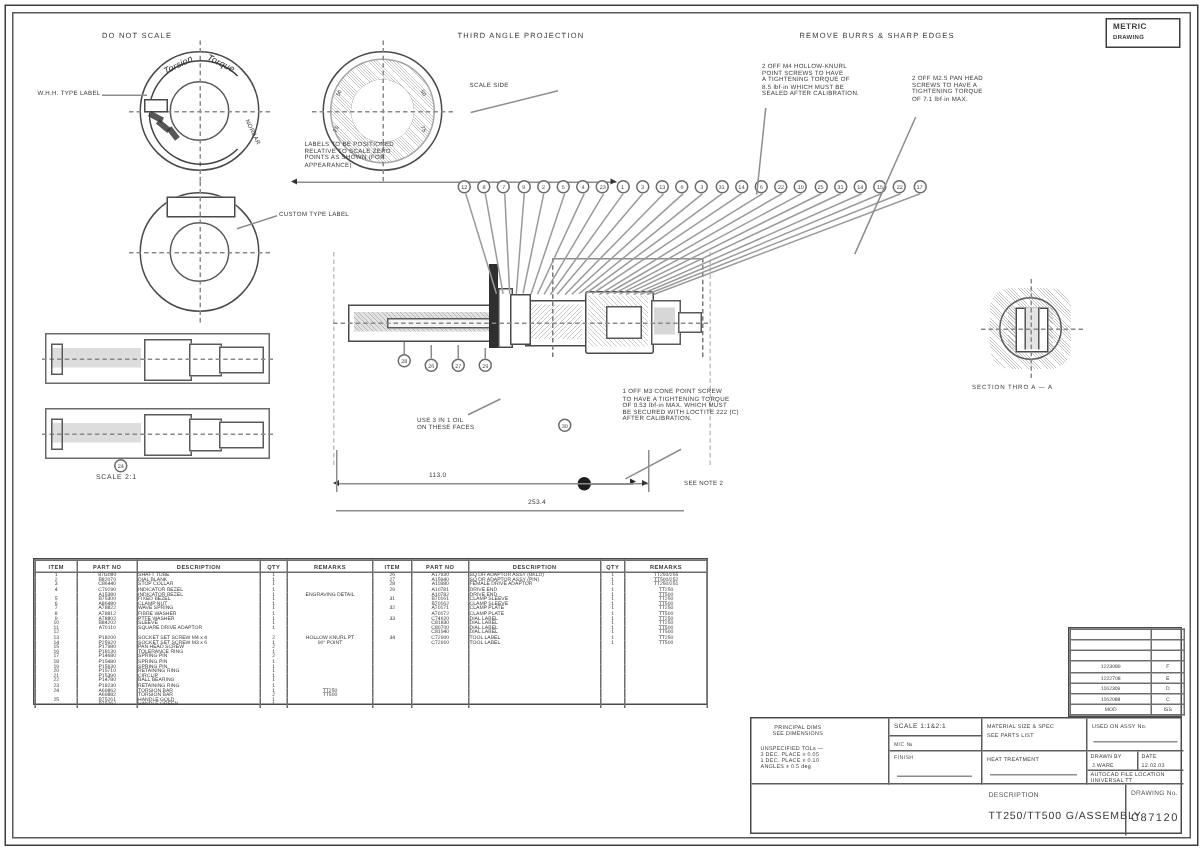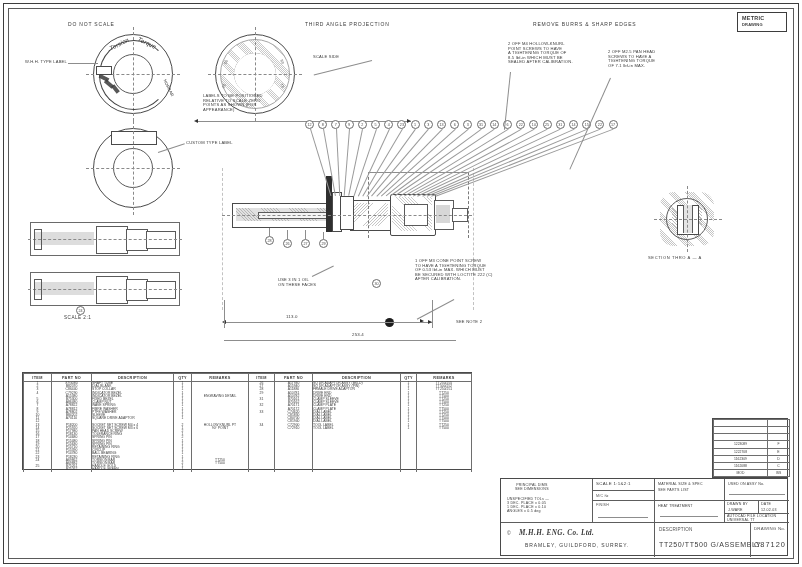--- a/index.html
+++ b/index.html
@@ -760,25 +760,20 @@
     </div>
     <div class="abs" style="left:258px;top:22px;width:30px;height:13px;border-bottom:.9px solid #5d5d5d;box-sizing:border-box;">
       <div class="t tiny2" style="left:2px;top:1px;">DATE</div>
       <div class="t tiny2" style="left:2px;top:7px;">12.02.03</div>
     </div>
     <div class="abs" style="left:224px;top:35px;width:64px;height:9px;border-bottom:.9px solid #5d5d5d;box-sizing:border-box;">
       <div class="t tiny2" style="left:2px;top:0px;">AUTOCAD FILE LOCATION</div>
       <div class="t tiny2" style="left:2px;top:4px;">UNIVERSAL TT</div>
     </div>
 
-    <div class="abs" style="left:0;top:44px;width:154px;height:34px;border-right:.9px solid #5d5d5d;box-sizing:border-box;">
-      <div class="t" style="left:6px;top:8px;font-size:5px;">©</div>
-      <div class="t companyname" style="left:18px;top:6px;">M.H.H. ENG. Co. Ltd.</div>
-      <div class="t companyaddr" style="left:24px;top:20px;">BRAMLEY, GUILDFORD, SURREY.</div>
-    </div>
 
     <div class="abs" style="left:154px;top:44px;width:96px;height:34px;border-right:.9px solid #5d5d5d;box-sizing:border-box;">
       <div class="t fieldlab" style="left:4px;top:4px;font-size:4.6px;">DESCRIPTION</div>
       <div class="t descval" style="left:4px;top:18px;">TT250/TT500 G/ASSEMBLY</div>
     </div>
 
     <div class="abs" style="left:250px;top:44px;width:38px;height:34px;box-sizing:border-box;">
       <div class="t fieldlab" style="left:3px;top:4px;font-size:4.4px;">DRAWING No.</div>
       <div class="t dwgval" style="left:3px;top:18px;">C87120</div>
     </div>

